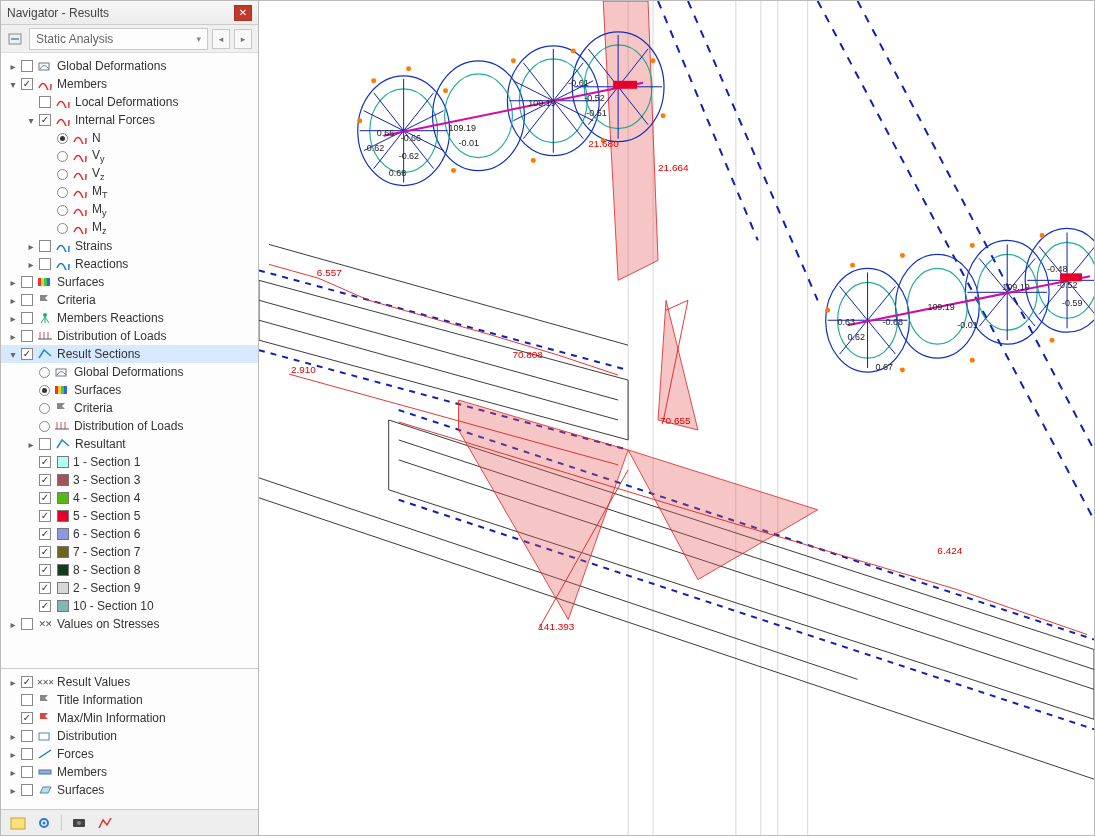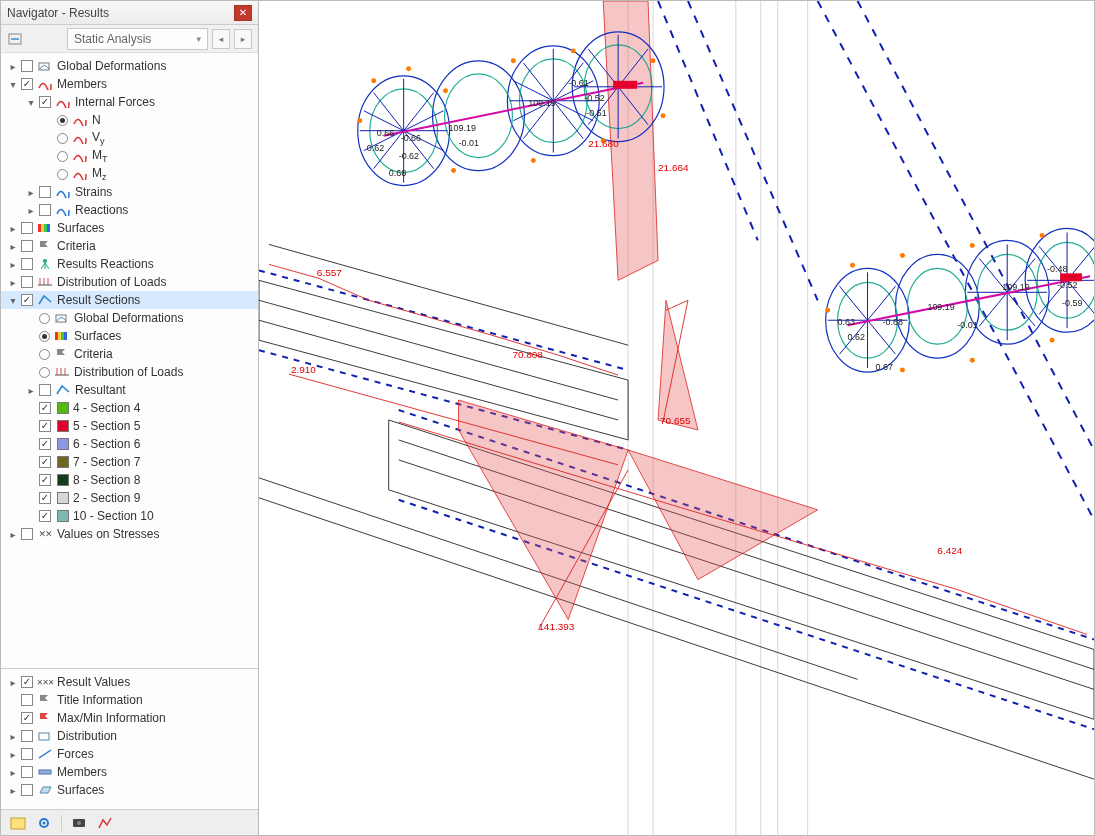--- a/index.html
+++ b/index.html
@@ -19,21 +19,21 @@
     width: 18px; height: 16px; background: #c0392b; color: #fff;
     display: inline-flex; align-items: center; justify-content: center;
     font-size: 10px; border: 1px solid #a93226; cursor: pointer;
   }
   .toolbar-row {
     height: 28px; display: flex; align-items: center; gap: 4px; padding: 3px 6px;
     border-bottom: 1px solid #ddd; background: #f0f0f0;
   }
   .combo {
     flex: 1; height: 22px; border: 1px solid #c8c8c8; background: #fdfdfd;
-    display: flex; align-items: center; padding: 0 6px; color: #666; cursor: pointer; margin-left: 38px;
+    display: flex; align-items: center; padding: 0 6px; color: #666; cursor: pointer;
   }
   .combo .chev { margin-left: auto; font-size: 9px; color: #888; }
   .navbtn {
     width: 18px; height: 20px; border: 1px solid #c8c8c8; background: #f8f8f8;
     display: inline-flex; align-items: center; justify-content: center; font-size: 9px; color: #777; cursor: pointer;
   }
   .tree {
     flex: 1; overflow-y: auto; background: #fdfdfd; padding: 4px 0; font-size: 12px;
   }
   .row {
@@ -127,20 +127,31 @@
           <span class="cb chk"></span>
           <span class="ico">
             <svg width="14" height="12">
               <path d="M1 10 Q5 1 9 10 T13 6" fill="none" stroke="#d33" stroke-width="1.5"></path>
             </svg>
           </span>
           <span class="lbl">Members</span>
         </div>
         <div class="row">
           <span class="indent" style="width: 24px;"></span>
+          <span class="exp none">▸</span>
+          <span class="cb"></span>
+          <span class="ico">
+            <svg width="14" height="12">
+              <path d="M1 10 Q5 1 9 10 T13 6" fill="none" stroke="#d33" stroke-width="1.5"></path>
+            </svg>
+          </span>
+          <span class="lbl">Local Deformations</span>
+        </div>
+        <div class="row">
+          <span class="indent" style="width: 24px;"></span>
           <span class="exp ">▾</span>
           <span class="cb chk"></span>
           <span class="ico">
             <svg width="14" height="12">
               <path d="M1 10 Q5 1 9 10 T13 6" fill="none" stroke="#d33" stroke-width="1.5"></path>
             </svg>
           </span>
           <span class="lbl">Internal Forces</span>
         </div>
         <div class="row">
@@ -167,21 +178,43 @@
         </div>
         <div class="row">
           <span class="indent" style="width: 42px;"></span>
           <span class="exp none">▸</span>
           <span class="rad"></span>
           <span class="ico">
             <svg width="14" height="12">
               <path d="M1 10 Q5 1 9 10 T13 6" fill="none" stroke="#d33" stroke-width="1.5"></path>
             </svg>
           </span>
+          <span class="lbl">V<sub style="font-size: 9px;">z</sub></span>
+        </div>
+        <div class="row">
+          <span class="indent" style="width: 42px;"></span>
+          <span class="exp none">▸</span>
+          <span class="rad"></span>
+          <span class="ico">
+            <svg width="14" height="12">
+              <path d="M1 10 Q5 1 9 10 T13 6" fill="none" stroke="#d33" stroke-width="1.5"></path>
+            </svg>
+          </span>
           <span class="lbl">M<sub style="font-size: 9px;">T</sub></span>
+        </div>
+        <div class="row">
+          <span class="indent" style="width: 42px;"></span>
+          <span class="exp none">▸</span>
+          <span class="rad"></span>
+          <span class="ico">
+            <svg width="14" height="12">
+              <path d="M1 10 Q5 1 9 10 T13 6" fill="none" stroke="#d33" stroke-width="1.5"></path>
+            </svg>
+          </span>
+          <span class="lbl">M<sub style="font-size: 9px;">y</sub></span>
         </div>
         <div class="row">
           <span class="indent" style="width: 42px;"></span>
           <span class="exp none">▸</span>
           <span class="rad"></span>
           <span class="ico">
             <svg width="14" height="12">
               <path d="M1 10 Q5 1 9 10 T13 6" fill="none" stroke="#d33" stroke-width="1.5"></path>
             </svg>
           </span>
@@ -239,21 +272,21 @@
           <span class="exp ">▸</span>
           <span class="cb"></span>
           <span class="ico">
             <svg width="14" height="12">
               <circle cx="7" cy="3" r="2" fill="#2a7"></circle>
               <line x1="7" y1="5" x2="3" y2="11" stroke="#2a7"></line>
               <line x1="7" y1="5" x2="11" y2="11" stroke="#2a7"></line>
               <line x1="7" y1="5" x2="7" y2="11" stroke="#2a7"></line>
             </svg>
           </span>
-          <span class="lbl">Results Reactions</span>
+          <span class="lbl">Members Reactions</span>
         </div>
         <div class="row">
           <span class="indent" style="width: 6px;"></span>
           <span class="exp ">▸</span>
           <span class="cb"></span>
           <span class="ico">
             <svg width="14" height="12">
               <line x1="2" y1="2" x2="2" y2="9" stroke="#c55"></line>
               <line x1="6" y1="2" x2="6" y2="9" stroke="#c55"></line>
               <line x1="10" y1="2" x2="10" y2="9" stroke="#c55"></line>
@@ -327,20 +360,34 @@
         <div class="row">
           <span class="indent" style="width: 24px;"></span>
           <span class="exp ">▸</span>
           <span class="cb"></span>
           <span class="ico">
             <svg width="14" height="12">
               <path d="M1 10 L6 2 L13 8" fill="none" stroke="#2a8ad4" stroke-width="1.6"></path>
             </svg>
           </span>
           <span class="lbl">Resultant</span>
+        </div>
+        <div class="row">
+          <span class="indent" style="width: 24px;"></span>
+          <span class="exp none">▸</span>
+          <span class="cb chk"></span>
+          <span class="swatch" style="background: rgb(178, 255, 240);"></span>
+          <span class="lbl">1 - Section 1</span>
+        </div>
+        <div class="row">
+          <span class="indent" style="width: 24px;"></span>
+          <span class="exp none">▸</span>
+          <span class="cb chk"></span>
+          <span class="swatch" style="background: rgb(165, 82, 90);"></span>
+          <span class="lbl">3 - Section 3</span>
         </div>
         <div class="row">
           <span class="indent" style="width: 24px;"></span>
           <span class="exp none">▸</span>
           <span class="cb chk"></span>
           <span class="swatch" style="background: rgb(86, 185, 15);"></span>
           <span class="lbl">4 - Section 4</span>
         </div>
         <div class="row">
           <span class="indent" style="width: 24px;"></span>

